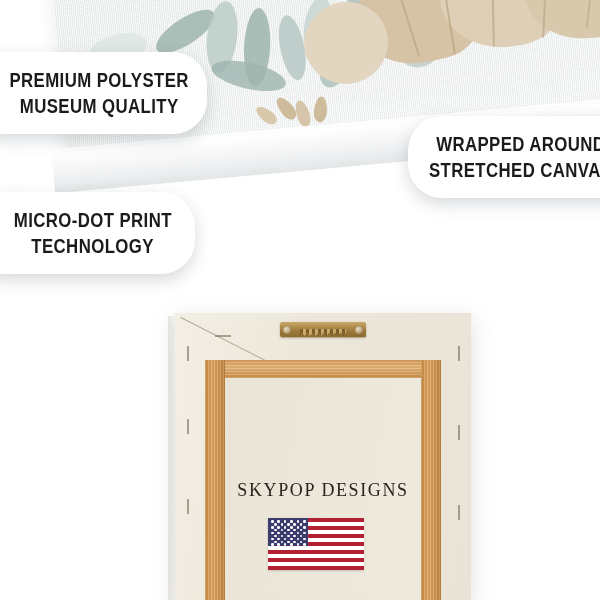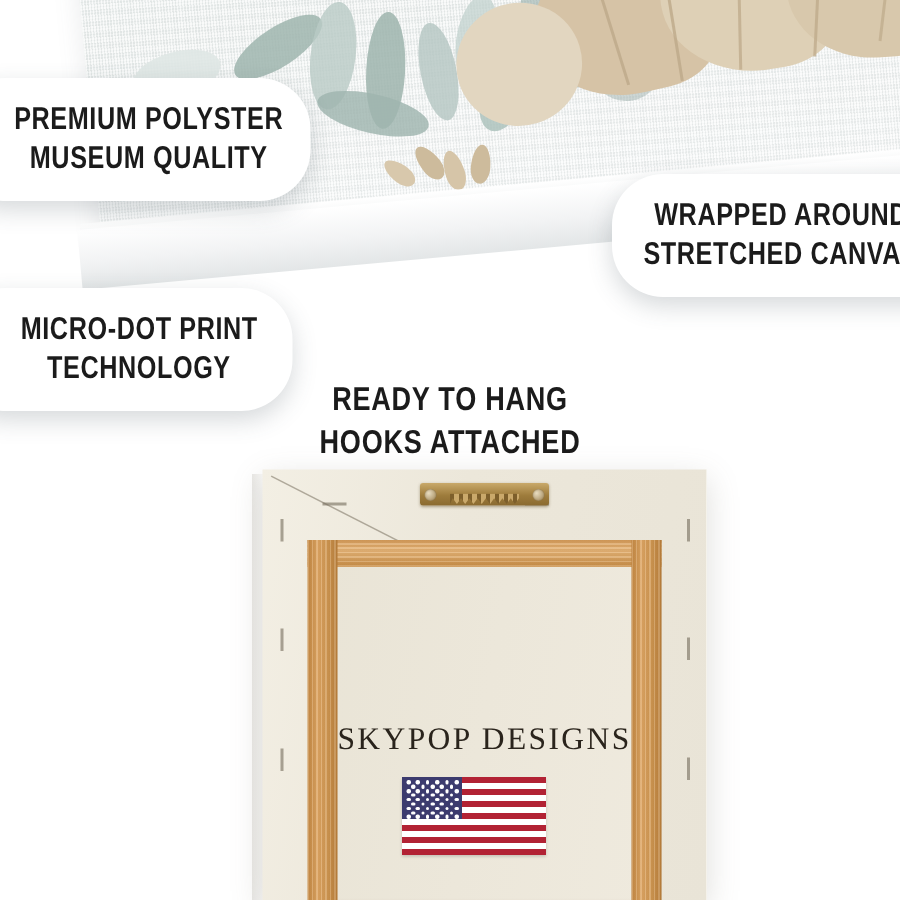--- a/index.html
+++ b/index.html
@@ -106,21 +106,21 @@
     position:absolute;left:20px;top:7px;width:46px;height:7px;
     background:repeating-linear-gradient(90deg,#7d5f2b 0 3px,#caa96b 3px 6px);
     clip-path:polygon(0 0,100% 0,100% 45%,94% 100%,88% 45%,82% 100%,76% 45%,70% 100%,64% 45%,58% 100%,52% 45%,46% 100%,40% 45%,34% 100%,28% 45%,22% 100%,16% 45%,10% 100%,4% 45%,0 100%);
   }
   #hanger .screw{position:absolute;top:3.5px;width:8px;height:8px;border-radius:50%;
     background:radial-gradient(circle at 35% 35%,#e8dcc0,#9a8050);box-shadow:inset 0 0 1px #6d5527;}
   #hanger .screw.l{left:3px;} #hanger .screw.r{right:3px;}
 
   #brand{
     position:absolute;left:0;top:167px;width:296px;text-align:center;
-    font-family:"Liberation Serif", serif;font-size:21px;letter-spacing:1.6px;color:#2a241c;
+    font-family:"Liberation Serif", serif;font-size:18px;letter-spacing:1.6px;color:#2a241c;
   }
   #flag{position:absolute;left:93px;top:205px;width:96px;height:52px;box-shadow:0 1px 2px rgba(0,0,0,.18);}
   .stripe{position:absolute;left:0;width:96px;height:4px;}
   #canton{position:absolute;left:0;top:0;width:40px;height:28px;background:#3c3b6e;overflow:hidden;}
   .star{position:absolute;width:2.6px;height:2.6px;background:#fff;border-radius:50%;}
 </style>
 </head>
 <body>
 
 <div id="stage">
@@ -170,24 +170,20 @@
   <div class="pill" id="pill-wrapped">
     <span>WRAPPED AROUND</span>
     <span>STRETCHED CANVAS</span>
   </div>
 
   <div class="pill" id="pill-micro">
     <span>MICRO-DOT PRINT</span>
     <span>TECHNOLOGY</span>
   </div>
 
-  <div id="ready-text">
-    <span>READY TO HANG</span>
-    <span>HOOKS ATTACHED</span>
-  </div>
 
   <div id="back-shadow-l"></div>
   <div id="canvas-back">
 
     <div class="miter"></div>
 
     <div class="inner-frame"></div>
     <div class="wood h" id="wood-top"></div>
     <div class="wood" id="wood-left"></div>
     <div class="wood" id="wood-right"></div>

